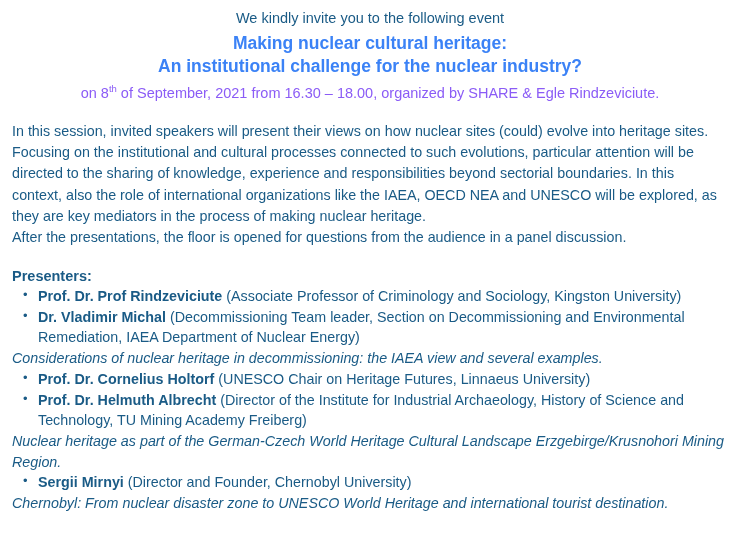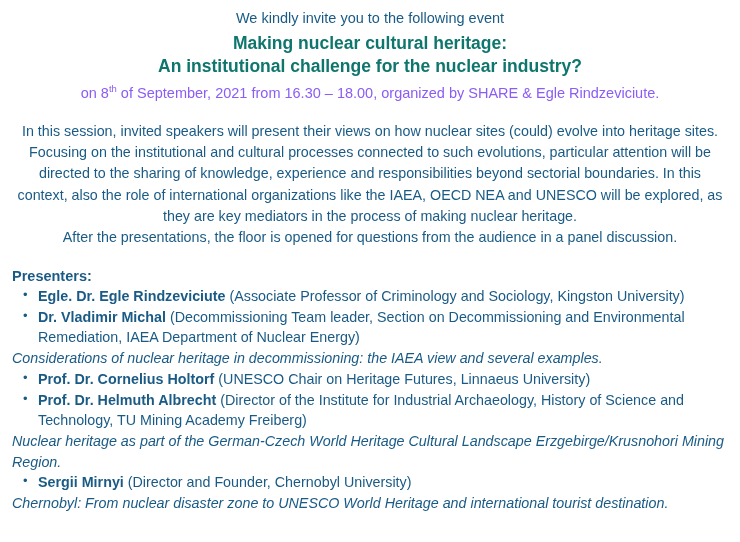--- a/index.html
+++ b/index.html
@@ -25,21 +25,21 @@
     text-align: center;
     font-size: 14.5px;
     color: #1a5b86;
     line-height: 1.45;
     margin: 2px 0 3px 0;
   }
   .title {
     text-align: center;
     font-size: 17.5px;
     font-weight: bold;
-    color: #0f766e;
+    color: #3b82f6;
     line-height: 1.32;
     margin: 0;
   }
   .subtitle-line {
     text-align: center;
     font-size: 14.5px;
     color: #8b5cf6;
     line-height: 1.45;
     margin: 4px 0 0 0;
   }
@@ -49,21 +49,20 @@
   }
   .body-block {
     margin: 17px 0 0 0;
     font-size: 14.3px;
     line-height: 1.48;
     color: #1a5b86;
     text-align: left;
   }
   .body-block p {
     margin: 0;
-    text-align: center;
   }
   .section-head {
     margin: 20px 0 2px 0;
     font-size: 14.5px;
     font-weight: bold;
     color: #1a5b86;
   }
   ul.presenters {
     list-style: none;
     margin: 0;
@@ -118,21 +117,21 @@
     <p>In this session, invited speakers will present their views on how nuclear sites (could) evolve into heritage sites. Focusing on the institutional and cultural processes connected to such evolutions, particular attention will be directed to the sharing of knowledge, experience and responsibilities beyond sectorial boundaries. In this context, also the role of international organizations like the IAEA, OECD NEA and UNESCO will be explored, as they are key mediators in the process of making nuclear heritage.</p>
     <p>After the presentations, the floor is opened for questions from the audience in a panel discussion.</p>
   </div>
 
   <div class="section-head">Presenters:</div>
 
   <ul class="presenters">
 
     <li class="presenter">
       <div class="p-line">
-        <span class="bullet">•</span><span class="p-name">Egle. Dr. Egle Rindzeviciute</span><span class="p-affil"> (Associate Professor of Criminology and Sociology, Kingston University)</span>
+        <span class="bullet">•</span><span class="p-name">Prof. Dr. Prof Rindzeviciute</span><span class="p-affil"> (Associate Professor of Criminology and Sociology, Kingston University)</span>
       </div>
     </li>
 
     <li class="presenter">
       <div class="p-line">
         <span class="bullet">•</span><span class="p-name">Dr. Vladimir Michal</span><span class="p-affil"> (Decommissioning Team leader, Section on Decommissioning and Environmental Remediation, IAEA Department of Nuclear Energy)</span>
       </div>
       <div class="p-talk">Considerations of nuclear heritage in decommissioning: the IAEA view and several examples.</div>
     </li>
 

